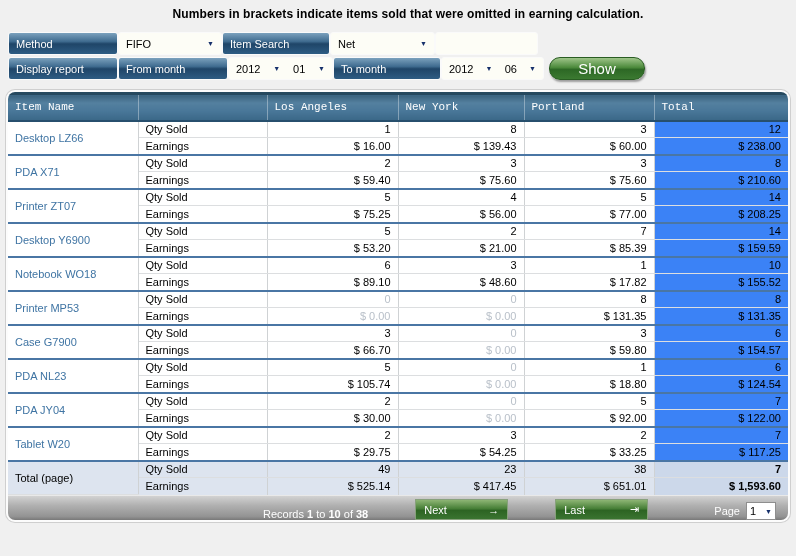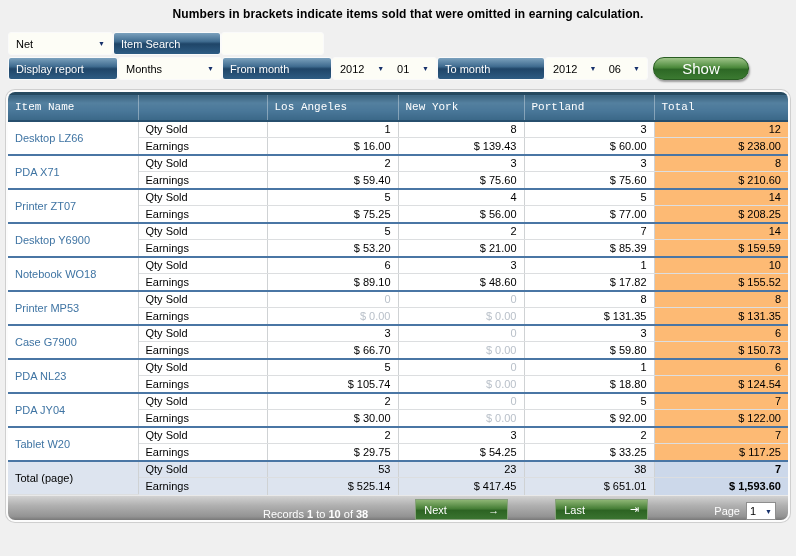--- a/index.html
+++ b/index.html
@@ -80,21 +80,21 @@
   tbody td {
     height: 17px; padding: 0 7px;
     border-right: 1px solid #cfd2d4;
     background: #fff; font-size: 11px;
     white-space: nowrap; overflow: hidden;
   }
   tbody td:last-child { border-right: none; }
   tr.group-top > td { border-top: 2px solid #4a76a4; }
   tr.qty-row > td { border-bottom: 1px solid #dcdee0; }
   td.num { text-align: right; }
-  td.total-col { background: #fdba74; }
+  td.total-col { background: #3b82f6; }
   td.item-name { color: #3f74a3; cursor: pointer; }
   td.muted { color: #b9c0c9; }
   td.bold { font-weight: bold; }
   tr.total-row > td { background: #dde4ef; }
   tr.total-row > td.total-col { background: #ccd8ea; }
   
   .footer {
     height: 25px;
     background: linear-gradient(180deg, #d2d2d2 0%, #b0b0b0 40%, #939393 85%, #787878 100%);
     border-top: 1px solid #e9e9e9;
@@ -122,35 +122,36 @@
     padding: 0 3px; cursor: pointer;
   }
 </style>
 </head>
 <body>
 
 <div class="page-title">Numbers in brackets indicate items sold that were omitted in earning calculation.</div>
 
 <div class="filters">
   <div class="filter-row">
+    <div class="fcell flabel w110">Method</div>
+    <div class="fcell fcombo w104">
+      <span>FIFO</span>
+      <span class="arr">▼</span>
+    </div>
+    <div class="fcell flabel w108">Item Search</div>
     <div class="fcell fcombo w105">
       <span>Net</span>
       <span class="arr">▼</span>
     </div>
-    <div class="fcell flabel w108">Item Search</div>
     <div class="fcell finput w103">
       <input type="text" value="" style="">
     </div>
   </div>
   <div class="filter-row">
     <div class="fcell flabel w110">Display report</div>
-    <div class="fcell fcombo w104">
-      <span>Months</span>
-      <span class="arr">▼</span>
-    </div>
     <div class="fcell flabel w110">From month</div>
     <div class="fcell fcombo w105">
       <span>2012</span>
       <span class="arr">▼</span>
       <span>01</span>
       <span class="arr">▼</span>
     </div>
     <div class="fcell flabel w108">To month</div>
     <div class="fcell fcombo w103">
       <span>2012</span>
@@ -279,21 +280,21 @@
           <td class="num">3</td>
           <td class="num muted">0</td>
           <td class="num">3</td>
           <td class="num total-col">6</td>
         </tr>
         <tr class="earn-row">
           <td>Earnings</td>
           <td class="num">$ 66.70</td>
           <td class="num muted">$ 0.00</td>
           <td class="num">$ 59.80</td>
-          <td class="num total-col">$ 150.73</td>
+          <td class="num total-col">$ 154.57</td>
         </tr>
         <tr class="qty-row group-top">
           <td class="item-name" rowspan="2">PDA NL23</td>
           <td>Qty Sold</td>
           <td class="num">5</td>
           <td class="num muted">0</td>
           <td class="num">1</td>
           <td class="num total-col">6</td>
         </tr>
         <tr class="earn-row">
@@ -329,21 +330,21 @@
         <tr class="earn-row">
           <td>Earnings</td>
           <td class="num">$ 29.75</td>
           <td class="num">$ 54.25</td>
           <td class="num">$ 33.25</td>
           <td class="num total-col">$ 117.25</td>
         </tr>
         <tr class="qty-row group-top total-row">
           <td rowspan="2">Total (page)</td>
           <td>Qty Sold</td>
-          <td class="num">53</td>
+          <td class="num">49</td>
           <td class="num">23</td>
           <td class="num">38</td>
           <td class="num total-col bold">7</td>
         </tr>
         <tr class="earn-row total-row">
           <td>Earnings</td>
           <td class="num">$ 525.14</td>
           <td class="num">$ 417.45</td>
           <td class="num">$ 651.01</td>
           <td class="num total-col bold">$ 1,593.60</td>

